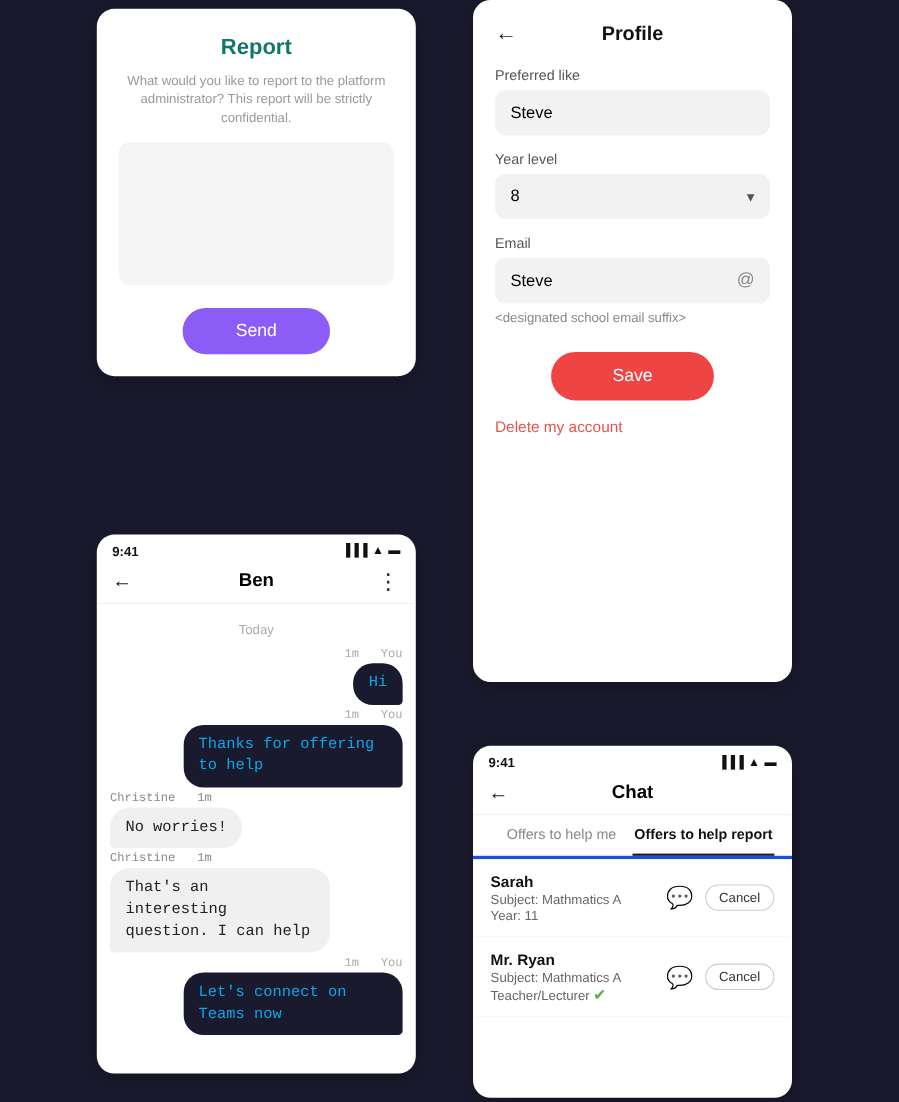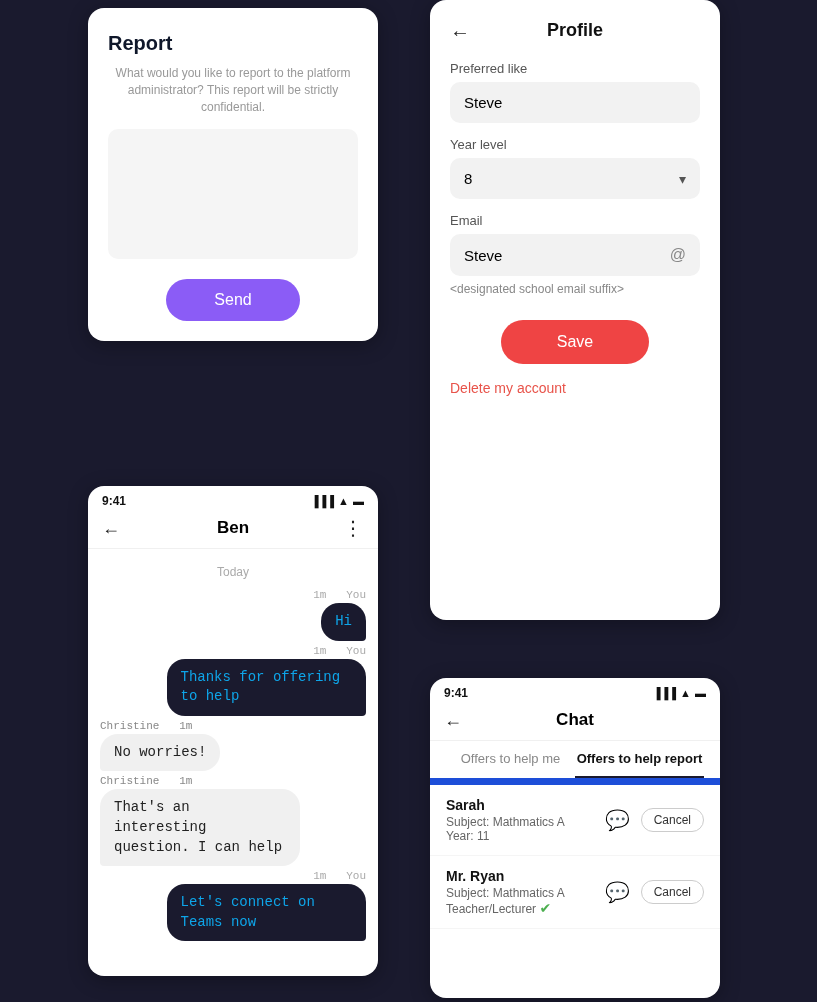--- a/index.html
+++ b/index.html
@@ -17,23 +17,24 @@
       position: absolute;
       top: 8px;
       left: 88px;
       width: 290px;
       background: #fff;
       border-radius: 16px;
       padding: 24px 20px 20px;
       box-shadow: 0 4px 20px rgba(0,0,0,0.3);
     }
     .report-title {
-      color: #0f172a;
+      color: #0f766e;
       font-size: 20px;
       font-weight: 600;
+      text-align: center;
       margin-bottom: 10px;
     }
     .report-subtitle {
       color: #999;
       font-size: 12px;
       text-align: center;
       line-height: 1.4;
       margin-bottom: 14px;
     }
     .report-textarea {
@@ -293,21 +294,21 @@
       left: 430px;
       width: 290px;
       background: #fff;
       border-radius: 16px;
       overflow: hidden;
       box-shadow: 0 4px 20px rgba(0,0,0,0.3);
       min-height: 320px;
     }
     .offers-tabs {
       display: flex;
-      border-bottom: 7px solid #1d4ed8;
+      border-bottom: 3px solid #1d4ed8;
       padding: 0 16px;
     }
     .offers-tab {
       flex: 1;
       text-align: center;
       padding: 10px 0;
       font-size: 13px;
       color: #888;
       cursor: pointer;
       border-bottom: 2px solid transparent;

